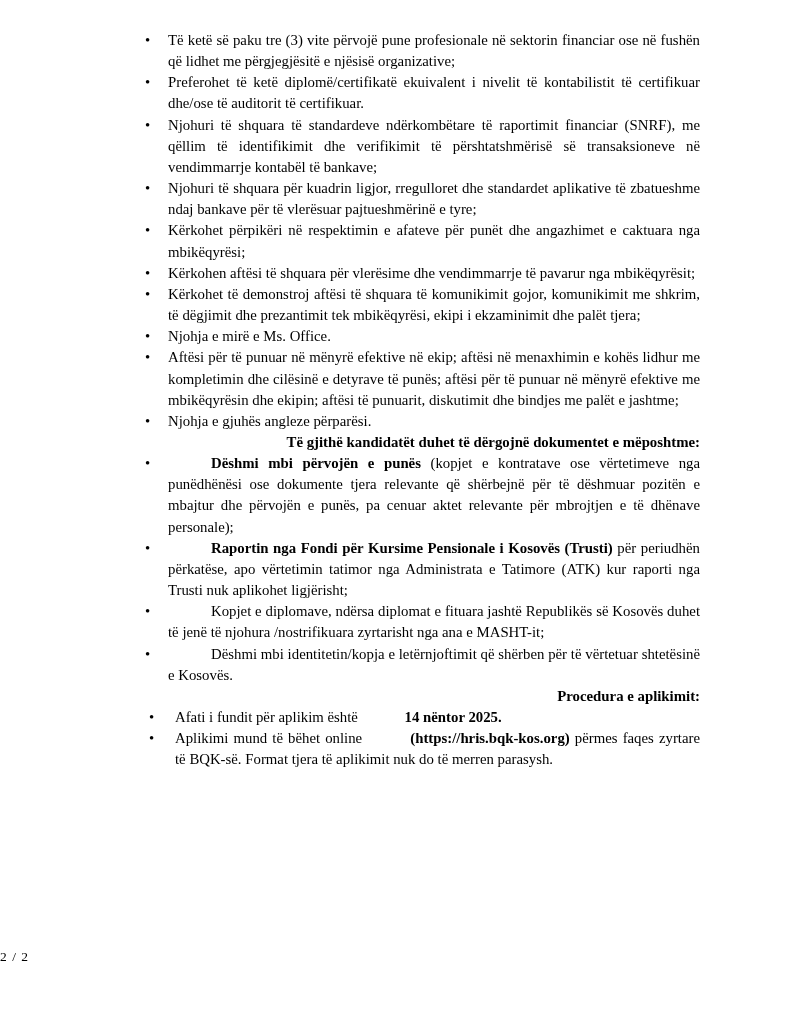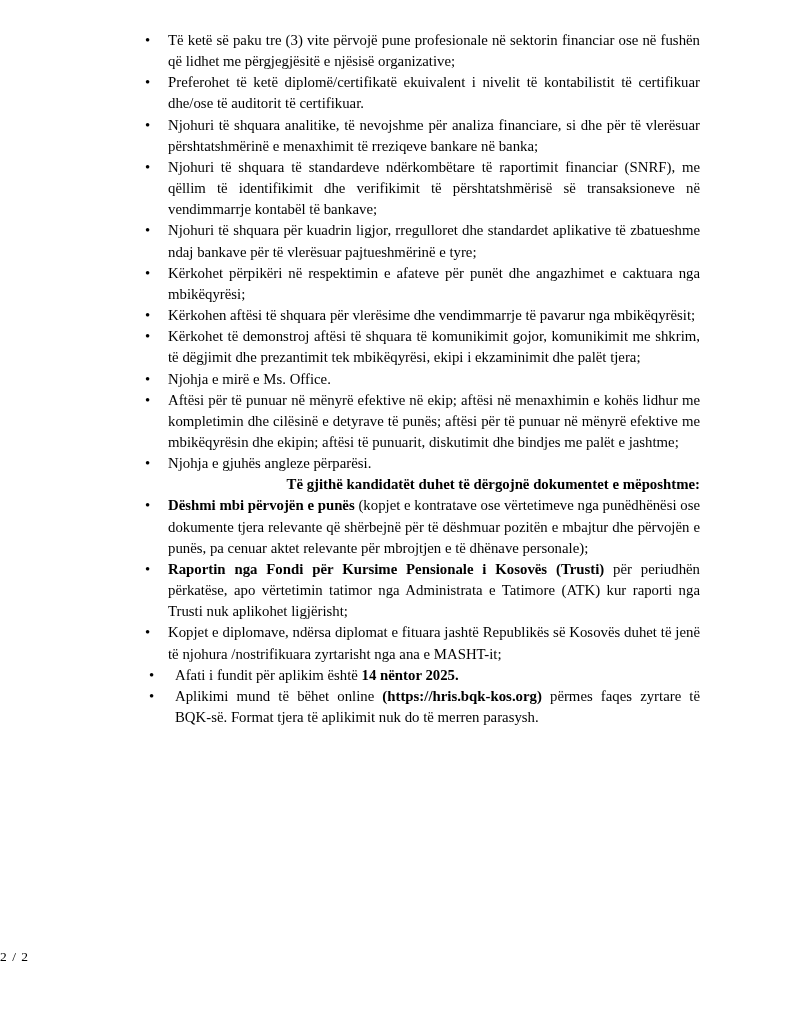--- a/index.html
+++ b/index.html
@@ -32,59 +32,60 @@
     left: 27px;
     top: 0;
   }
   .blist.proc li { padding-left: 57px; }
   .blist.proc li::before { left: 31px; }
   .heading {
     margin: 0;
     font-weight: bold;
     text-align: right;
   }
-  strong { font-weight: bold; }
+  strong { font-weight: bold; margin-left: 43px; }
   .pagenum {
     position: absolute;
     top: 949px;
     left: 0;
     width: 100%;
     text-align: left;
     font-size: 13.5px;
     letter-spacing: 1px;
   }
 </style>
 </head>
 <body>
 
 <div class="page">
   <div class="content">
 
     <ul class="blist">
       <li>Të ketë së paku tre (3) vite përvojë pune profesionale në sektorin financiar ose në fushën që lidhet me përgjegjësitë e njësisë organizative;</li>
       <li>Preferohet të ketë diplomë/certifikatë ekuivalent i nivelit të kontabilistit të certifikuar dhe/ose të auditorit të certifikuar.</li>
-      <li>Njohuri të shquara analitike, të nevojshme për analiza financiare, si dhe për të vlerësuar përshtatshmërinë e menaxhimit të rreziqeve bankare në banka;</li>
       <li>Njohuri të shquara të standardeve ndërkombëtare të raportimit financiar (SNRF), me qëllim të identifikimit dhe verifikimit të përshtatshmërisë së transaksioneve në vendimmarrje kontabël të bankave;</li>
       <li>Njohuri të shquara për kuadrin ligjor, rregulloret dhe standardet aplikative të zbatueshme ndaj bankave për të vlerësuar pajtueshmërinë e tyre;</li>
       <li>Kërkohet përpikëri në respektimin e afateve për punët dhe angazhimet e caktuara nga mbikëqyrësi;</li>
       <li>Kërkohen aftësi të shquara për vlerësime dhe vendimmarrje të pavarur nga mbikëqyrësit;</li>
       <li>Kërkohet të demonstroj aftësi të shquara të komunikimit gojor, komunikimit me shkrim, të dëgjimit dhe prezantimit tek mbikëqyrësi, ekipi i ekzaminimit dhe palët tjera;</li>
       <li>Njohja e mirë e Ms. Office.</li>
       <li>Aftësi për të punuar në mënyrë efektive në ekip; aftësi në menaxhimin e kohës lidhur me kompletimin dhe cilësinë e detyrave të punës; aftësi për të punuar në mënyrë efektive me mbikëqyrësin dhe ekipin; aftësi të punuarit, diskutimit dhe bindjes me palët e jashtme;</li>
       <li>Njohja e gjuhës angleze përparësi.</li>
     </ul>
 
     <p class="heading">Të gjithë kandidatët duhet të dërgojnë dokumentet e mëposhtme:</p>
 
     <ul class="blist">
       <li><strong>Dëshmi mbi përvojën e punës</strong><span> (kopjet e kontratave ose vërtetimeve nga punëdhënësi ose dokumente tjera relevante që shërbejnë për të dëshmuar pozitën e mbajtur dhe përvojën e punës, pa cenuar aktet relevante për mbrojtjen e të dhënave personale);</span></li>
       <li><strong>Raportin nga Fondi për Kursime Pensionale i Kosovës (Trusti)</strong><span> për periudhën përkatëse, apo vërtetimin tatimor nga Administrata e Tatimore (ATK) kur raporti nga Trusti nuk aplikohet ligjërisht;</span></li>
       <li><strong></strong><span>Kopjet e diplomave, ndërsa diplomat e fituara jashtë Republikës së Kosovës duhet të jenë të njohura /nostrifikuara zyrtarisht nga ana e MASHT-it;</span></li>
+      <li><strong></strong><span>Dëshmi mbi identitetin/kopja e letërnjoftimit që shërben për të vërtetuar shtetësinë e Kosovës.</span></li>
     </ul>
 
+    <p class="heading">Procedura e aplikimit:</p>
 
     <ul class="blist proc">
       <li><span>Afati i fundit për aplikim është </span><strong>14 nëntor 2025.</strong><span></span></li>
       <li><span>Aplikimi mund të bëhet online </span><strong>(https://hris.bqk-kos.org)</strong><span> përmes faqes zyrtare të BQK-së. Format tjera të aplikimit nuk do të merren parasysh.</span></li>
     </ul>
 
   </div>
 
   <div class="pagenum">2 / 2</div>
 </div>

